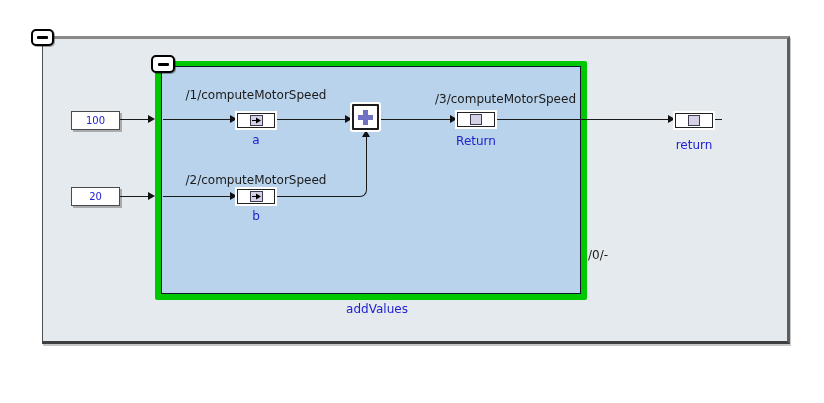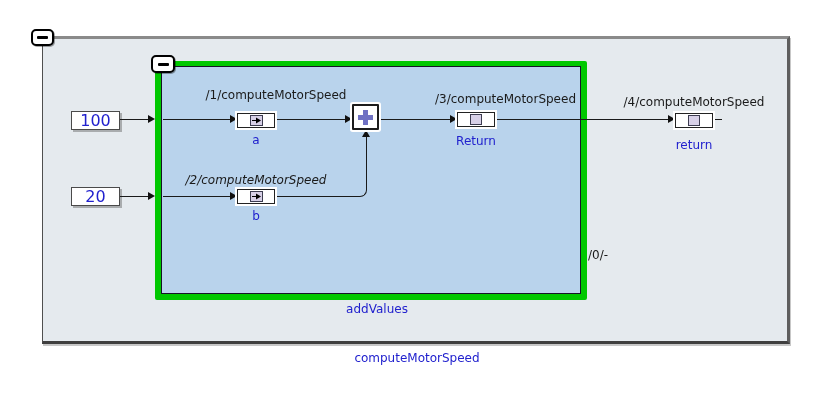--- a/index.html
+++ b/index.html
@@ -27,21 +27,21 @@
     box-shadow:1px 1px 0 rgba(0,0,0,.35);
     display:flex;align-items:center;justify-content:center;box-sizing:border-box;cursor:pointer;
   }
   .collapse-bar{width:11px;height:3px;background:#000;border-radius:1px;}
 
   
   .value-block{
     background:#ffffff;border:1px solid #4a4a4a;box-sizing:border-box;
     box-shadow:2px 2px 0 rgba(110,110,110,.5);
     display:flex;align-items:center;justify-content:center;
-    color:#2121ce;font-size:16px;cursor:pointer;
+    color:#2121ce;font-size:10px;cursor:pointer;
   }
 
   
   .wire{height:1px;background:#1a1a1a;}
   .arr-r{width:0;height:0;border-top:4px solid transparent;border-bottom:4px solid transparent;border-left:7px solid #111;}
   .arr-u{width:0;height:0;border-left:4px solid transparent;border-right:4px solid transparent;border-bottom:7px solid #111;}
   .corner{border-bottom:1px solid #1a1a1a;border-right:1px solid #1a1a1a;border-bottom-right-radius:7px;box-sizing:border-box;}
 
   
   .port-block{
@@ -133,28 +133,26 @@
       </svg>
     </div>
   </div>
   <div class="abs port-block" style="left:457px;top:112px;width:38px;height:15px;">
     <div class="port-square empty"></div>
   </div>
   <div class="abs port-block" style="left:675px;top:113px;width:38px;height:15px;">
     <div class="port-square empty"></div>
   </div>
 
-  <div class="abs lbl lbl-black" style="left:156px;top:88px;width:200px;padding-left:20px;">/1/computeMotorSpeed</div>
-  <div class="abs lbl lbl-black" style="left:156px;top:173px;width:200px;font-style:italic;">/2/computeMotorSpeed</div>
+  <div class="abs lbl lbl-black" style="left:156px;top:88px;width:200px;">/1/computeMotorSpeed</div>
+  <div class="abs lbl lbl-black" style="left:156px;top:173px;width:200px;">/2/computeMotorSpeed</div>
   <div class="abs lbl lbl-black" style="left:376px;top:92px;width:200px;text-align:right;">/3/computeMotorSpeed</div>
-  <div class="abs lbl lbl-black" style="left:594px;top:95px;width:200px;">/4/computeMotorSpeed</div>
 
   <div class="abs lbl lbl-blue" style="left:206px;top:133px;width:100px;">a</div>
   <div class="abs lbl lbl-blue" style="left:206px;top:209px;width:100px;">b</div>
   <div class="abs lbl lbl-blue" style="left:426px;top:134px;width:100px;">Return</div>
   <div class="abs lbl lbl-blue" style="left:644px;top:138px;width:100px;">return</div>
 
   <div class="abs lbl lbl-black" style="left:588px;top:248px;">/0/-</div>
 
   <div class="abs lbl lbl-blue" style="left:277px;top:302px;width:200px;">addValues</div>
-  <div class="abs lbl lbl-blue" style="left:317px;top:351px;width:200px;">computeMotorSpeed</div>
 
 </div>
 
 </body></html>

